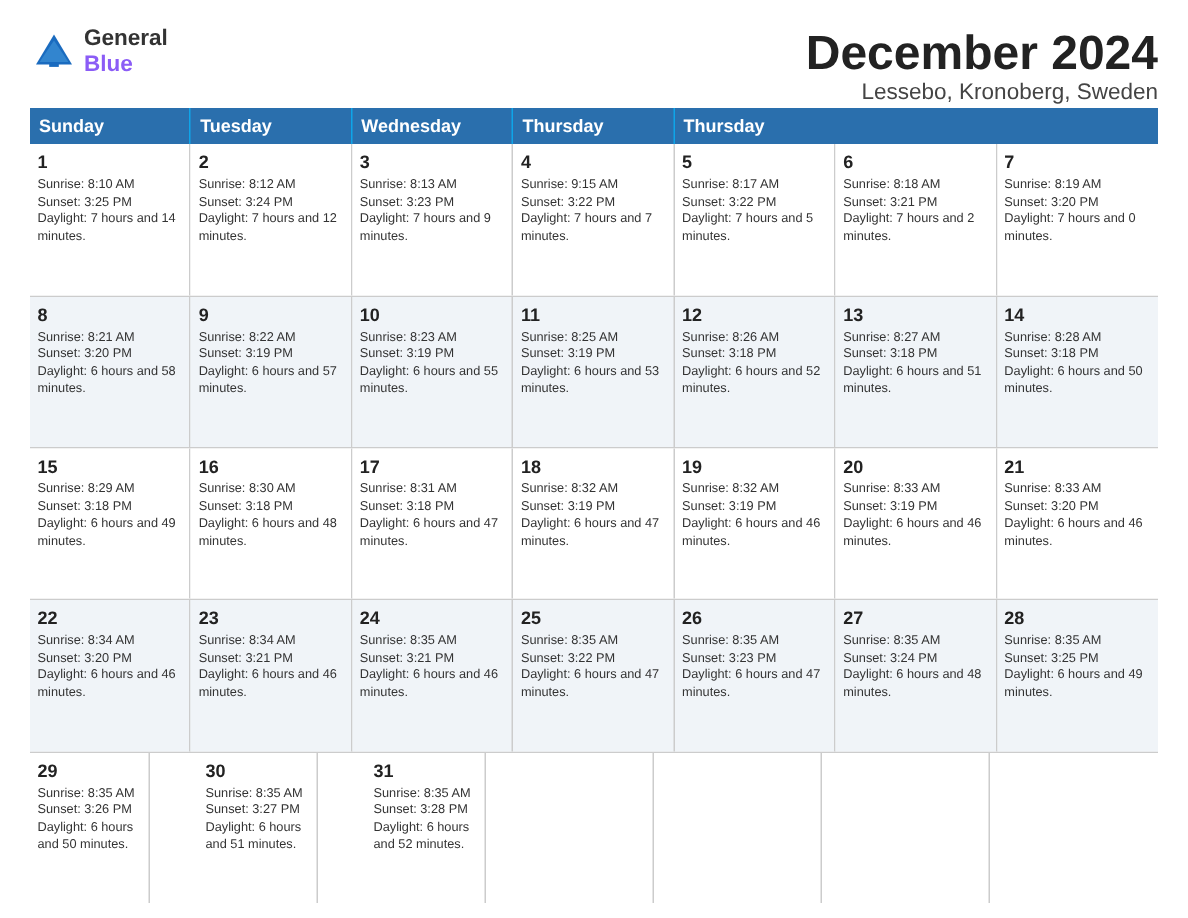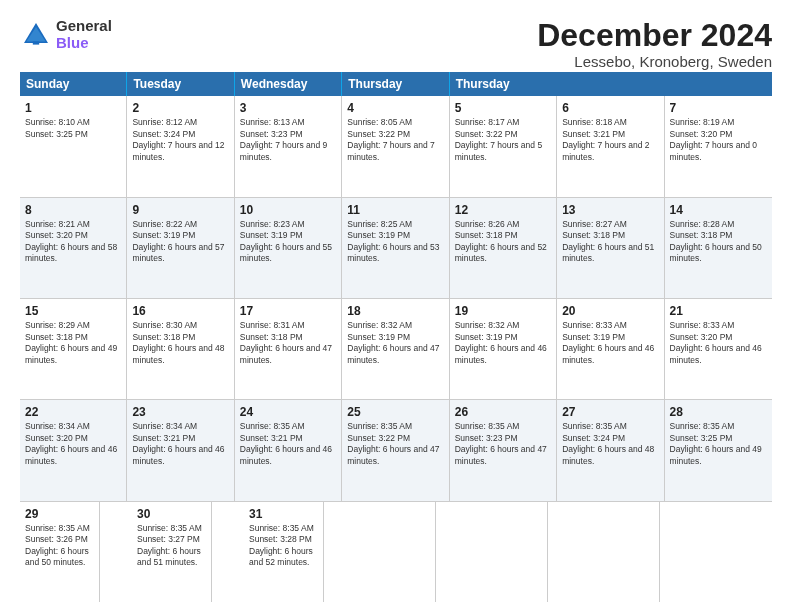--- a/index.html
+++ b/index.html
@@ -130,24 +130,24 @@
   <div class="calendar">
     <div class="cal-header">
     <div class="cal-header-cell">Sunday</div>
         <div class="cal-header-cell">Tuesday</div>
         <div class="cal-header-cell">Wednesday</div>
         <div class="cal-header-cell">Thursday</div>
         <div class="cal-header-cell">Thursday</div>
       </div>
     <div class="cal-body">
     <div class="cal-row">
-          <div class="cal-cell"><span class="day-num">1</span><span>Sunrise: 8:10 AM</span><br><span>Sunset: 3:25 PM</span><br></div>
+          <div class="cal-cell"><span class="day-num">1</span><span>Sunrise: 8:10 AM</span><br><span>Sunset: 3:25 PM</span><br><span>Daylight: 7 hours and 14 minutes.</span></div>
           <div class="cal-cell"><span class="day-num">2</span><span>Sunrise: 8:12 AM</span><br><span>Sunset: 3:24 PM</span><br><span>Daylight: 7 hours and 12 minutes.</span></div>
           <div class="cal-cell"><span class="day-num">3</span><span>Sunrise: 8:13 AM</span><br><span>Sunset: 3:23 PM</span><br><span>Daylight: 7 hours and 9 minutes.</span></div>
-          <div class="cal-cell"><span class="day-num">4</span><span>Sunrise: 8:05 AM</span><br><span>Sunset: 3:22 PM</span><br><span>Daylight: 7 hours and 7 minutes.</span></div>
+          <div class="cal-cell"><span class="day-num">4</span><span>Sunrise: 9:15 AM</span><br><span>Sunset: 3:22 PM</span><br><span>Daylight: 7 hours and 7 minutes.</span></div>
           <div class="cal-cell"><span class="day-num">5</span><span>Sunrise: 8:17 AM</span><br><span>Sunset: 3:22 PM</span><br><span>Daylight: 7 hours and 5 minutes.</span></div>
           <div class="cal-cell"><span class="day-num">6</span><span>Sunrise: 8:18 AM</span><br><span>Sunset: 3:21 PM</span><br><span>Daylight: 7 hours and 2 minutes.</span></div>
           <div class="cal-cell"><span class="day-num">7</span><span>Sunrise: 8:19 AM</span><br><span>Sunset: 3:20 PM</span><br><span>Daylight: 7 hours and 0 minutes.</span></div>
         </div>
         <div class="cal-row">
           <div class="cal-cell"><span class="day-num">8</span><span>Sunrise: 8:21 AM</span><br><span>Sunset: 3:20 PM</span><br><span>Daylight: 6 hours and 58 minutes.</span></div>
           <div class="cal-cell"><span class="day-num">9</span><span>Sunrise: 8:22 AM</span><br><span>Sunset: 3:19 PM</span><br><span>Daylight: 6 hours and 57 minutes.</span></div>
           <div class="cal-cell"><span class="day-num">10</span><span>Sunrise: 8:23 AM</span><br><span>Sunset: 3:19 PM</span><br><span>Daylight: 6 hours and 55 minutes.</span></div>
           <div class="cal-cell"><span class="day-num">11</span><span>Sunrise: 8:25 AM</span><br><span>Sunset: 3:19 PM</span><br><span>Daylight: 6 hours and 53 minutes.</span></div>
           <div class="cal-cell"><span class="day-num">12</span><span>Sunrise: 8:26 AM</span><br><span>Sunset: 3:18 PM</span><br><span>Daylight: 6 hours and 52 minutes.</span></div>

